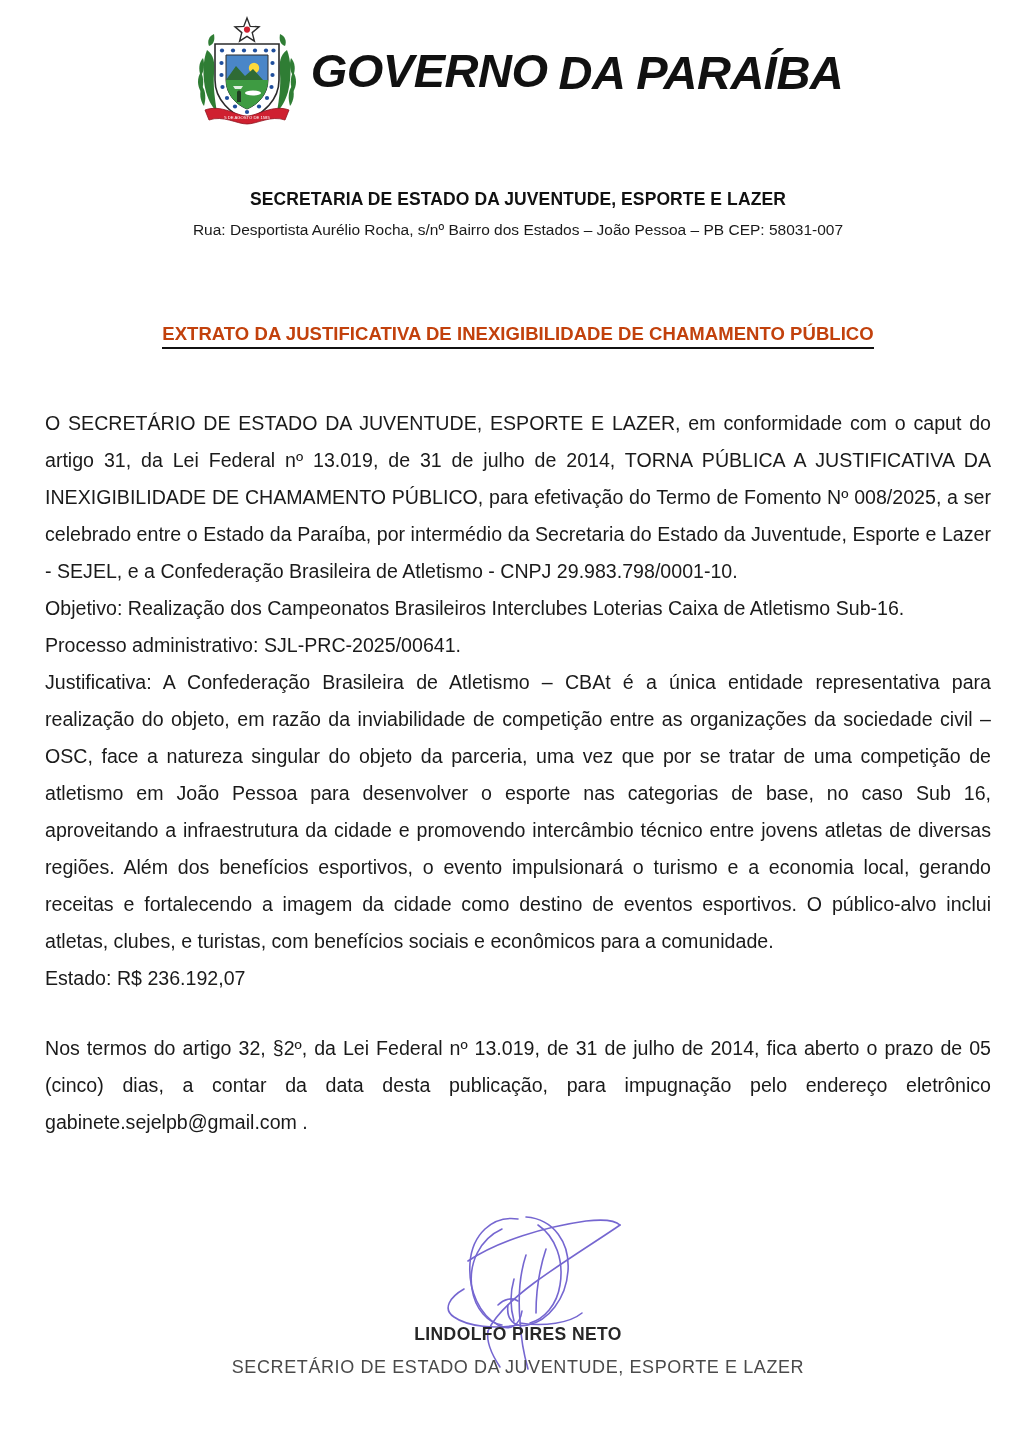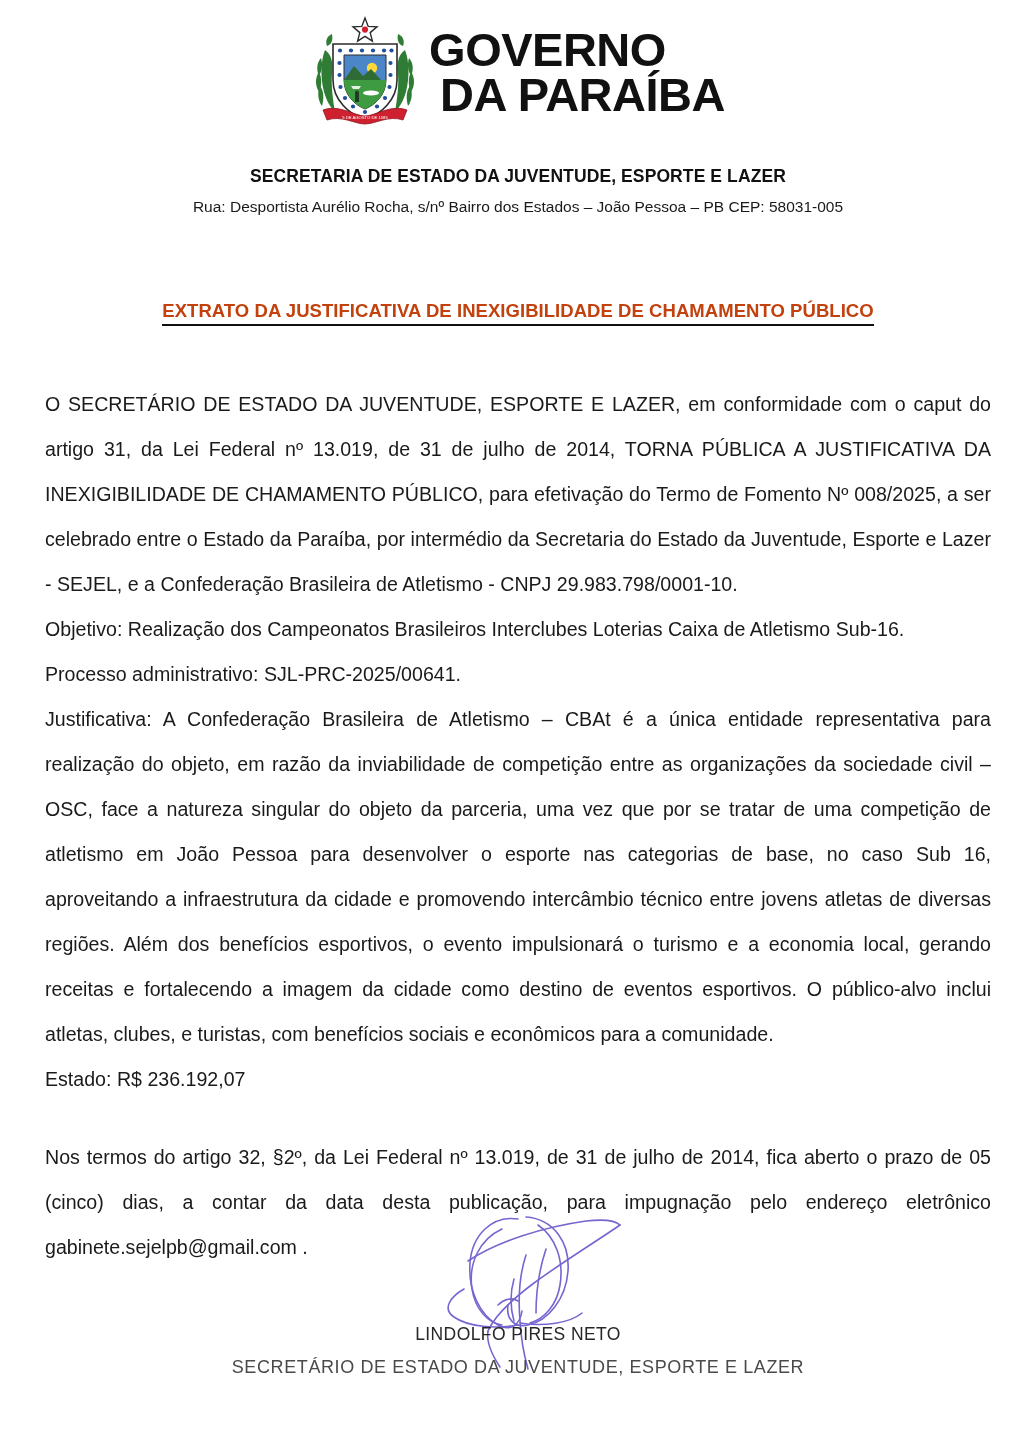--- a/index.html
+++ b/index.html
@@ -39,41 +39,41 @@
     width: 108px;
     height: 116px;
     position: relative;
     flex: 0 0 auto;
   }
   .crest svg { display:block; width:108px; height:116px; }
 
   .logo-words {
     margin-left: 10px;
     display: flex;
-    flex-direction: column;
     line-height: 0.92;
+    font-style: italic;
   }
   .logo-words .l1, .logo-words .l2 {
     font-family: "Liberation Sans", sans-serif;
     font-weight: bold;
     font-size: 47px;
     letter-spacing: -0.5px;
     color: #111111;
     white-space: nowrap;
   }
   .logo-words .l2 { margin-top: 2px; margin-left: 11px; }
 
   
   .org-name {
     text-align: center;
     font-weight: bold;
     font-size: 17.5px;
     letter-spacing: 0.1px;
     color: #111111;
-    margin-top: 44px;
+    margin-top: 67px;
   }
   .org-address {
     text-align: center;
     font-size: 15.5px;
     color: #1a1a1a;
     margin-top: 11px;
   }
 
   
   .doc-title-wrap {
@@ -94,21 +94,21 @@
   .body-wrap {
     margin: 0 auto;
     width: 946px;
     padding-left: 0px;
     margin-top: 56px;
   }
   .para {
     text-align: justify;
     text-justify: inter-word;
     font-size: 19.6px;
-    line-height: 45px;
+    line-height: 37px;
     color: #1a1a1a;
     margin: 0;
   }
   .gap {
     height: 33px;
   }
 
   
   .signature-zone {
     position: absolute;
@@ -124,21 +124,21 @@
     top: 0px;
     width: 300px;
     height: 170px;
     pointer-events: none;
   }
   .sig-name {
     position: absolute;
     left: 0; right: 0;
     top: 119px;
     text-align: center;
-    font-weight: normal;
+    font-weight: bold;
     font-size: 17.5px;
     letter-spacing: 0.4px;
     color: #272727;
   }
   .sig-role {
     position: absolute;
     left: 0; right: 0;
     top: 152px;
     text-align: center;
     font-size: 18px;
@@ -216,21 +216,21 @@
       </svg>
     </div>
 
     <div class="logo-words">
       <div class="l1">GOVERNO</div>
       <div class="l2">DA PARAÍBA</div>
     </div>
   </div>
 
   <div class="org-name">SECRETARIA DE ESTADO DA JUVENTUDE, ESPORTE E LAZER</div>
-  <div class="org-address">Rua: Desportista Aurélio Rocha, s/nº Bairro dos Estados – João Pessoa – PB CEP: 58031-005</div>
+  <div class="org-address">Rua: Desportista Aurélio Rocha, s/nº Bairro dos Estados – João Pessoa – PB CEP: 58031-007</div>
 
   <div class="doc-title-wrap">
     <span class="doc-title">EXTRATO DA JUSTIFICATIVA DE INEXIGIBILIDADE DE CHAMAMENTO PÚBLICO</span>
   </div>
 
   <div class="body-wrap">
     <p class="para">O SECRETÁRIO DE ESTADO DA JUVENTUDE, ESPORTE E LAZER, em conformidade com o caput do artigo 31, da Lei Federal nº 13.019, de 31 de julho de 2014, TORNA PÚBLICA A JUSTIFICATIVA DA INEXIGIBILIDADE DE CHAMAMENTO PÚBLICO, para efetivação do Termo de Fomento Nº 008/2025, a ser celebrado entre o Estado da Paraíba, por intermédio da Secretaria do Estado da Juventude, Esporte e Lazer - SEJEL, e a Confederação Brasileira de Atletismo - CNPJ 29.983.798/0001-10.</p>
     <p class="para">Objetivo: Realização dos Campeonatos Brasileiros Interclubes Loterias Caixa de Atletismo Sub-16.</p>
     <p class="para">Processo administrativo: SJL-PRC-2025/00641.</p>
     <p class="para">Justificativa: A Confederação Brasileira de Atletismo – CBAt  é a única entidade representativa para realização do objeto, em razão da inviabilidade de competição entre as organizações da sociedade civil – OSC, face a natureza singular do objeto da parceria, uma vez que por se tratar de uma competição de atletismo em João Pessoa para desenvolver o esporte nas categorias de base, no caso Sub 16, aproveitando a infraestrutura da cidade e promovendo intercâmbio técnico entre jovens atletas de diversas regiões. Além dos benefícios esportivos, o evento impulsionará o turismo e a economia local, gerando receitas e fortalecendo a imagem da cidade como destino de eventos esportivos. O público-alvo inclui atletas, clubes, e turistas, com benefícios sociais e econômicos para a comunidade.</p>

